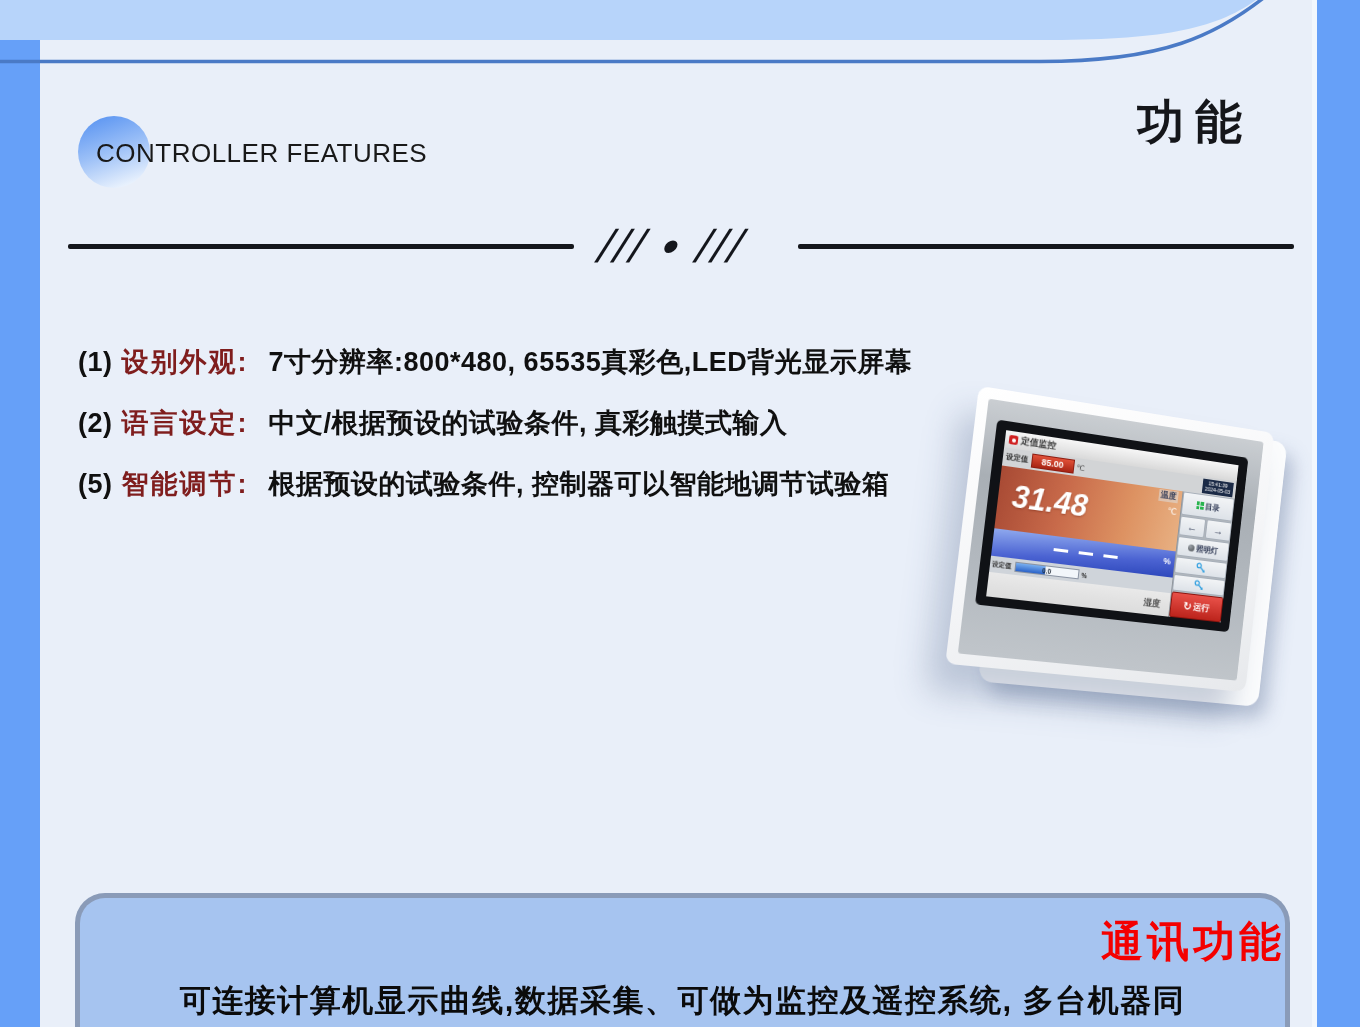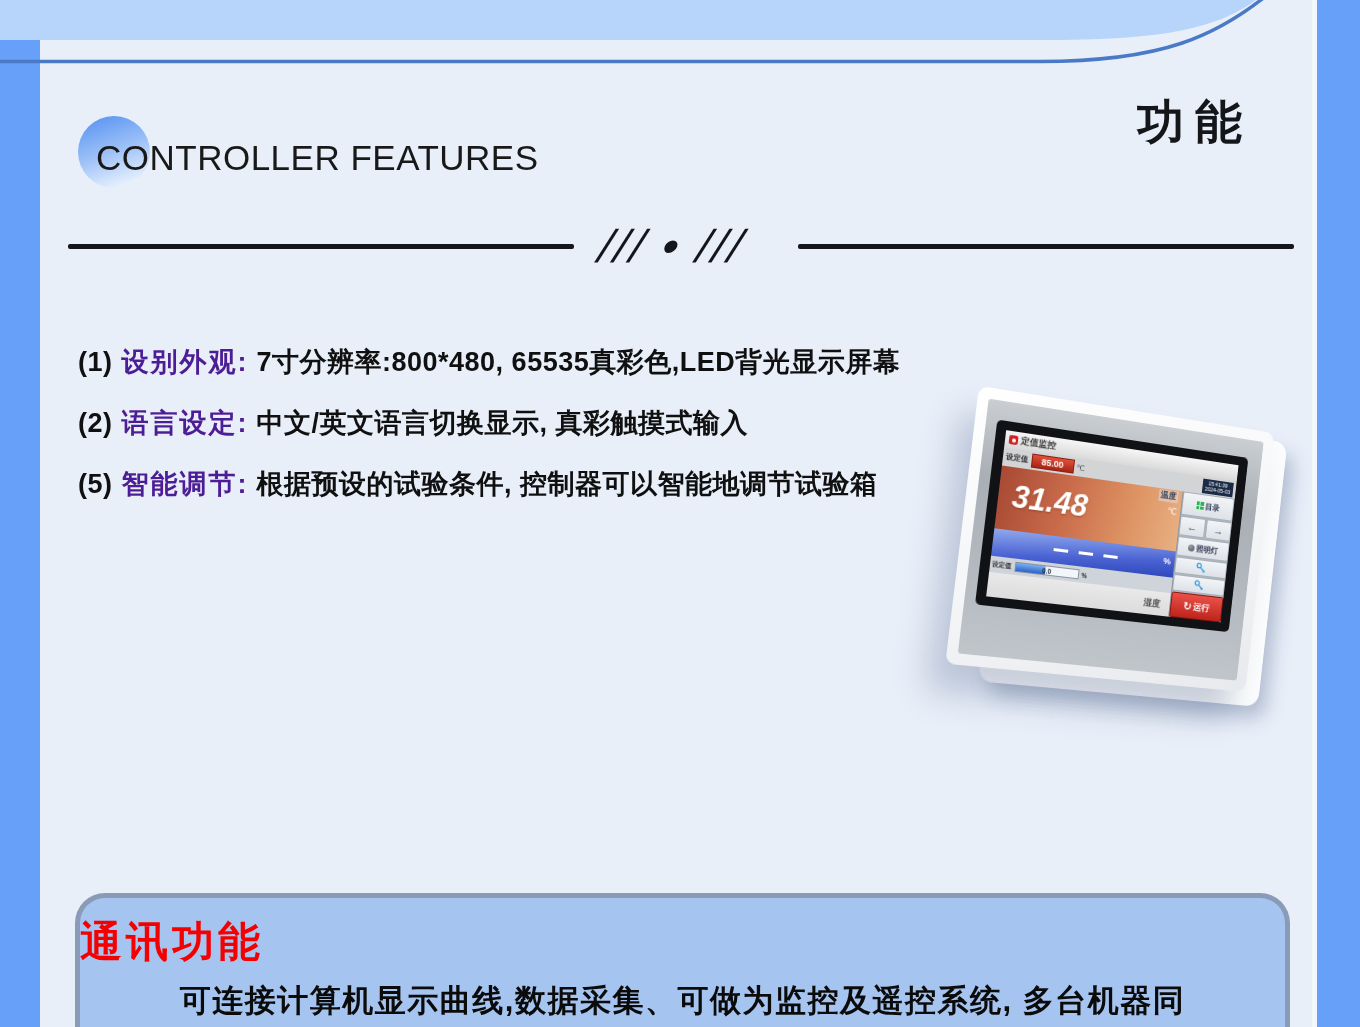--- a/index.html
+++ b/index.html
@@ -20,21 +20,21 @@
   }
   
   .top-deco { position:absolute; left:0; top:0; width:1360px; height:130px; pointer-events:none; }
   
   .accent-circle {
     position:absolute; left:78px; top:116px; width:72px; height:72px; border-radius:50%;
     background:linear-gradient(160deg,#5e97f2 8%,#9cc0f7 48%,#e8f1fd 88%);
   }
   .title-en {
     position:absolute; left:96px; top:138px;
-    font-size:35px; color:#191919; letter-spacing:.5px; font-weight:400;
+    font-size:26px; color:#191919; letter-spacing:.5px; font-weight:400;
   }
   .title-cn {
     position:absolute; right:118px; top:94px; 
     font-size:47px; line-height:55px; font-weight:800; color:#15161a;
   }
   .title-cn div { letter-spacing:11px; margin-right:-11px; }
   
   .divider {
     position:absolute; left:68px; top:218px; width:1226px; height:56px;
     display:flex; align-items:center;
@@ -44,21 +44,21 @@
   .divider .slashes {
     margin:0 auto; font-size:46px; color:#14161c; font-weight:500;
     transform:skewX(-20deg); letter-spacing:3px; white-space:nowrap;
   }
   
   .features {
     position:absolute; left:78px; top:332px; width:930px;
     font-size:27px; line-height:61px; font-weight:700; color:#101010; letter-spacing:.5px;
   }
   .feat .fnum { margin-right:9px; }
-  .feat .flabel { color:#4c1d95; margin-right:8px; letter-spacing:2px; }
+  .feat .flabel { color:#7f1d1d; margin-right:20px; letter-spacing:2px; }
   .feat .ftext { white-space:pre-wrap; }
   
   .device {
     position:absolute; left:960px; top:404px; width:316px; height:272px;
     transform:perspective(1200px) rotateY(16deg) rotate(7deg);
     transform-origin:40% 50%;
   }
   .dev-back {
     position:absolute; left:34px; top:8px; right:-16px; bottom:-14px;
     background:#fbfcfd; border-radius:14px;
@@ -127,21 +127,21 @@
   .grid-icon { width:8px; height:8px; display:grid; grid-template-columns:3.5px 3.5px; grid-template-rows:3.5px 3.5px; gap:1px; }
   .grid-icon i { background:#28b44e; }
   .lamp-dot { width:7px; height:7px; border-radius:50%; background:radial-gradient(circle at 35% 30%,#9aa0a6,#4a4e52); }
   
   .comm-box {
     position:absolute; left:75px; top:893px; width:1215px; height:170px;
     background:#a6c4f0; border:5px solid #8a9bb8; border-bottom:none;
     border-radius:30px 30px 0 0;
   }
   .comm-title {
-    position:absolute; left:0; right:0; top:16px; text-align:left;
+    position:absolute; left:0; right:0; top:16px; text-align:right;
     font-size:42px; font-weight:800; color:#f40000; letter-spacing:4px;
   }
   .comm-text {
     position:absolute; left:0; right:0; top:82px; text-align:center;
     font-size:31px; font-weight:700; color:#0b0b0b; letter-spacing:1.5px;
   }
 </style>
 </head>
 <body>
 
@@ -160,21 +160,21 @@
 </div>
 
 <div class="divider">
   <div class="l1"></div>
   <div class="slashes">/// • ///</div>
   <div class="l2"></div>
 </div>
 
 <div class="features">
   <div class="feat"><span class="fnum">(1)</span><span class="flabel">设别外观:</span><span class="ftext">7寸分辨率:800*480, 65535真彩色,LED背光显示屏幕</span></div>
-  <div class="feat"><span class="fnum">(2)</span><span class="flabel">语言设定:</span><span class="ftext">中文/英文语言切换显示, 真彩触摸式输入</span></div>
+  <div class="feat"><span class="fnum">(2)</span><span class="flabel">语言设定:</span><span class="ftext">中文/根据预设的试验条件, 真彩触摸式输入</span></div>
   <div class="feat"><span class="fnum">(5)</span><span class="flabel">智能调节:</span><span class="ftext">根据预设的试验条件, 控制器可以智能地调节试验箱</span></div>
 </div>
 
 <div class="device">
   <div class="dev-back"></div>
   <div class="dev-frame">
     <div class="dev-face"></div>
     <div class="dev-bezel">
       <div class="scr">
         <div class="scr-titlebar">

